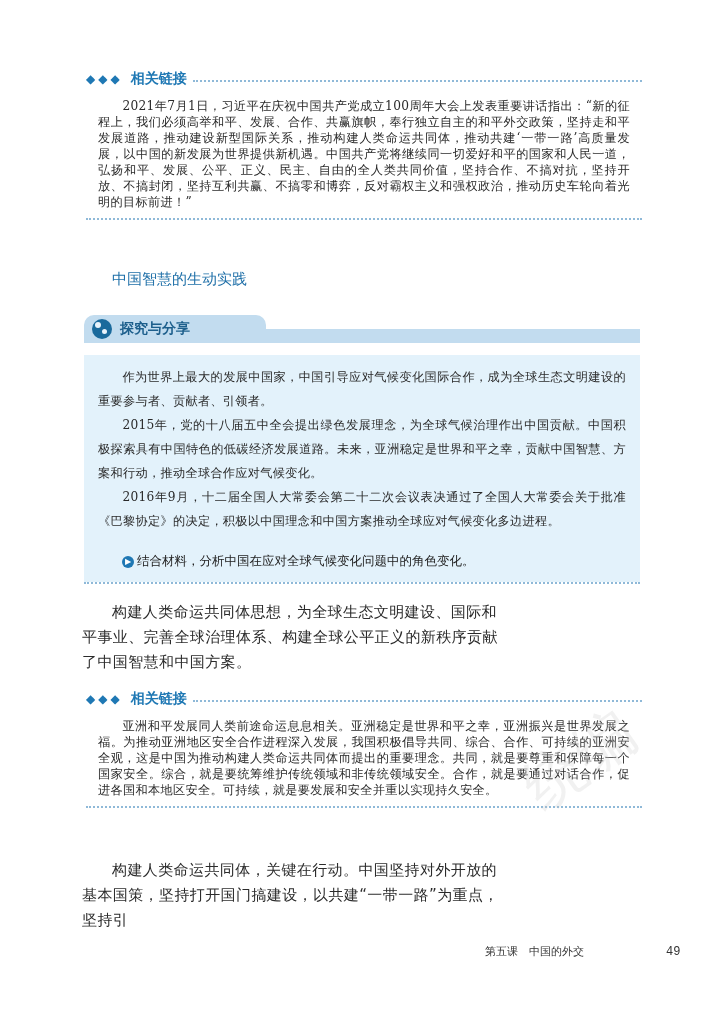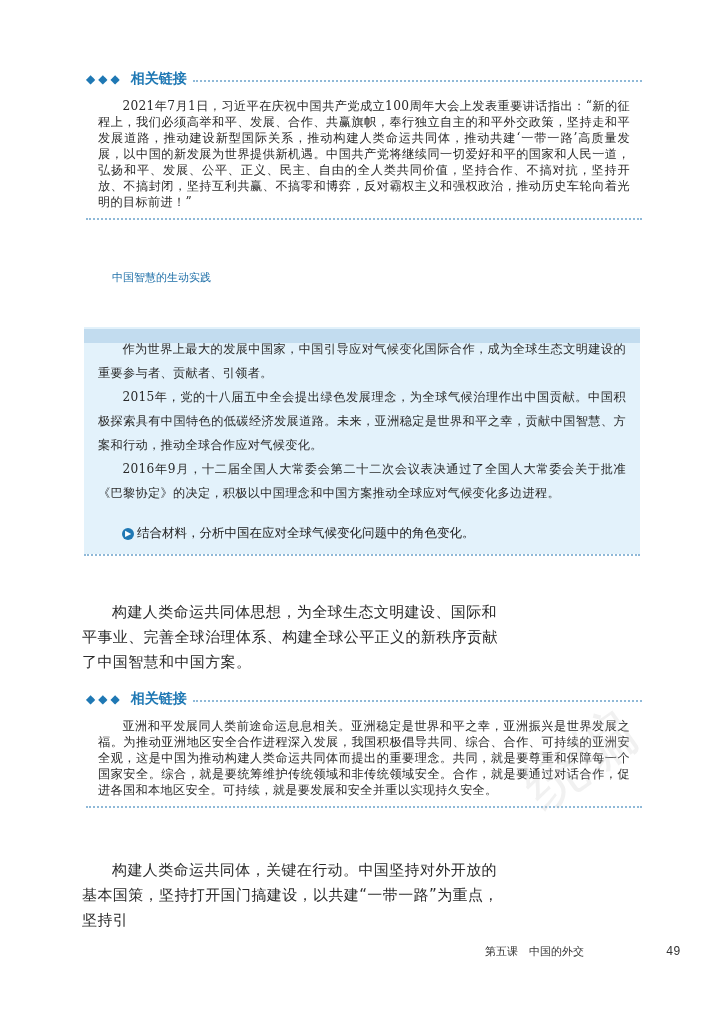--- a/index.html
+++ b/index.html
@@ -7,21 +7,21 @@
     width:714px; height:1010px; background:#ffffff; position:relative; overflow:hidden;
     font-family: "DejaVu Serif", "Liberation Serif", serif; color:#2a2a2a;
   }
   .link-box { position:absolute; left:86px; width:556px; }
   .link-head { display:flex; align-items:center; height:22px; }
   .diamonds { color:#1f78b4; font-size:12px; letter-spacing:3px; margin-right:8px; font-family:"DejaVu Sans", sans-serif; }
   .link-title { color:#1f78b4; font-family:"DejaVu Sans", sans-serif; font-weight:bold; font-size:14px; margin-right:6px; }
   .dots-fill { flex:1; border-bottom:2px dotted #8fb9d8; height:0; margin-top:4px; }
   .link-body p { margin:8px; font-size:12.2px; line-height:16px; text-indent:2em; text-align:justify; letter-spacing:0.3px; }
   .dots-line { border-bottom:2px dotted #8fb9d8; height:0; margin-top:8px; }
-  .section-title { position:absolute; left:112px; top:270px; font-size:11px; color:#1e6fa8; font-family:"DejaVu Serif", serif; }
+  .section-title { position:absolute; left:112px; top:270px; font-size:15px; color:#1e6fa8; font-family:"DejaVu Serif", serif; }
   .explore { position:absolute; left:84px; top:315px; width:556px; }
   .explore-tab { width:182px; height:28px; background:#c2dcef; border-radius:10px 10px 0 0; display:flex; align-items:center; padding-left:8px; box-sizing:border-box; }
   .explore-band { position:absolute; left:0; top:14px; width:556px; height:14px; background:#c2dcef; z-index:0; }
   .explore-tab > * { position:relative; z-index:1; }
   .globe { width:20px; height:20px; border-radius:50%; background:#1a6a9c; position:relative; margin-right:8px; }
   .globe:before { content:""; position:absolute; left:3px; top:3px; width:6px; height:6px; border-radius:50%; background:#e8f3fb; }
   .globe:after { content:""; position:absolute; left:10px; top:10px; width:5px; height:5px; border-radius:50%; background:#e8f3fb; }
   .explore-title { font-family:"DejaVu Sans", sans-serif; font-weight:bold; color:#1d5f8c; font-size:14px; }
   .explore-body { background:#e3f2fb; padding:10px 14px 12px 14px; margin-top:12px; }
   .explore-body p { margin:0; font-size:12.2px; line-height:24px; text-indent:2em; text-align:justify; letter-spacing:0.3px; }
@@ -46,20 +46,24 @@
   <div class="link-body" style="padding:0 4px;">
     <p>2021年7月1日，习近平在庆祝中国共产党成立100周年大会上发表重要讲话指出：“新的征程上，我们必须高举和平、发展、合作、共赢旗帜，奉行独立自主的和平外交政策，坚持走和平发展道路，推动建设新型国际关系，推动构建人类命运共同体，推动共建‘一带一路’高质量发展，以中国的新发展为世界提供新机遇。中国共产党将继续同一切爱好和平的国家和人民一道，弘扬和平、发展、公平、正义、民主、自由的全人类共同价值，坚持合作、不搞对抗，坚持开放、不搞封闭，坚持互利共赢、不搞零和博弈，反对霸权主义和强权政治，推动历史车轮向着光明的目标前进！”</p>
   </div>
   <div class="dots-line"></div>
 </div>
 
 <div class="section-title">中国智慧的生动实践</div>
 
 <div class="explore">
   <div class="explore-band"></div>
+  <div class="explore-tab" style="position:relative;">
+    <span class="globe"></span>
+    <span class="explore-title">探究与分享</span>
+  </div>
   <div class="explore-body">
     <p>作为世界上最大的发展中国家，中国引导应对气候变化国际合作，成为全球生态文明建设的重要参与者、贡献者、引领者。</p>
     <p>2015年，党的十八届五中全会提出绿色发展理念，为全球气候治理作出中国贡献。中国积极探索具有中国特色的低碳经济发展道路。未来，亚洲稳定是世界和平之幸，贡献中国智慧、方案和行动，推动全球合作应对气候变化。</p>
     <p>2016年9月，十二届全国人大常委会第二十二次会议表决通过了全国人大常委会关于批准《巴黎协定》的决定，积极以中国理念和中国方案推动全球应对气候变化多边进程。</p>
     <div class="question">
       <span class="q-icon">▶</span>
       <span>结合材料，分析中国在应对全球气候变化问题中的角色变化。</span>
     </div>
   </div>
   <div class="explore-dots"></div>

